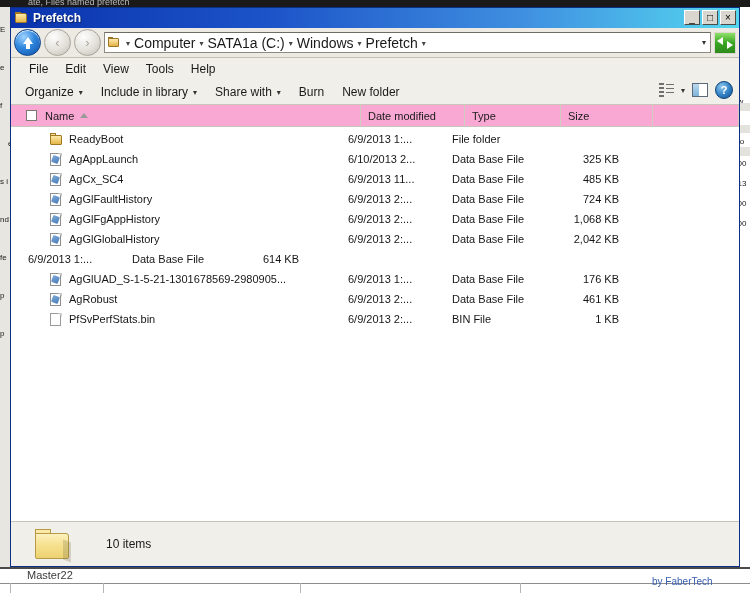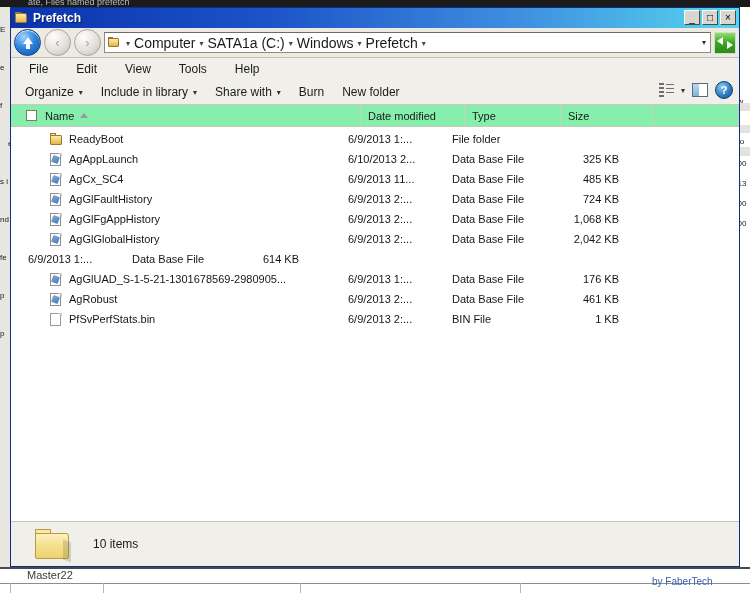--- a/index.html
+++ b/index.html
@@ -211,21 +211,21 @@
     border-top: 4px solid transparent; border-bottom: 4px solid transparent;
   }
   #refreshbtn .r1 { border-right: 6px solid #fff; left: 2px; top: 4px; }
   #refreshbtn .r2 { border-left: 6px solid #fff; right: 2px; top: 8px; }
 
   
   #menubar {
     height: 21px; flex: none;
     background: #f0efe9;
     display: flex; align-items: center;
-    padding-left: 12px; gap: 12px;
+    padding-left: 12px; gap: 1px;
   }
   #menubar .mi {
     font-size: 12px; color: #1a1a1a; padding: 2px 10px 2px 6px;
     white-space: nowrap; cursor: default;
   }
 
   
   #cmdbar {
     height: 25px; flex: none;
     background: #f0efe9;
@@ -271,21 +271,21 @@
     background: radial-gradient(circle at 35% 30%, #8fc8ef 0%, #2f7fc4 55%, #14508f 100%);
     border: 1px solid #0d3f72;
     color: #fff; font-size: 11px; font-weight: bold;
     display: flex; align-items: center; justify-content: center;
     line-height: 1;
   }
 
   
   #colhdr {
     height: 22px; flex: none;
-    background: #86efac;
+    background: #f9a8d4;
     border-bottom: 1px solid #c9c6bc;
     display: flex; align-items: stretch;
     padding-left: 10px;
     box-sizing: border-box;
   }
   #colhdr .hcell {
     display: flex; align-items: center;
     border-right: 1px solid #cfccc2;
     padding-left: 7px;
     font-size: 11px; color: #1a1a1a;
@@ -363,21 +363,21 @@
     position: absolute; right: 1px; top: 0; width: 0; height: 0;
     border-left: 4px solid transparent; border-top: 4px solid #cfcfcf;
   }
 
   
   #statusbar {
     height: 44px; flex: none;
     background: #f0efe9;
     border-top: 1px solid #c5c2b8;
     display: flex; align-items: center;
-    padding-left: 24px; gap: 22px; text-align: center;
+    padding-left: 24px; gap: 35px; text-align: center;
   }
   #statusbar .sfolder {
     width: 36px; height: 31px; position: relative; flex: none;
   }
   #statusbar .sfolder .back {
     position: absolute; left: 0; top: 4px; width: 34px; height: 26px;
     background: linear-gradient(to bottom, #fdf0bd 0%, #f6e190 45%, #ecd271 100%);
     border: 1px solid #b79a45; border-radius: 1px 3px 2px 2px; box-sizing: border-box;
   }
   #statusbar .sfolder .tab {

